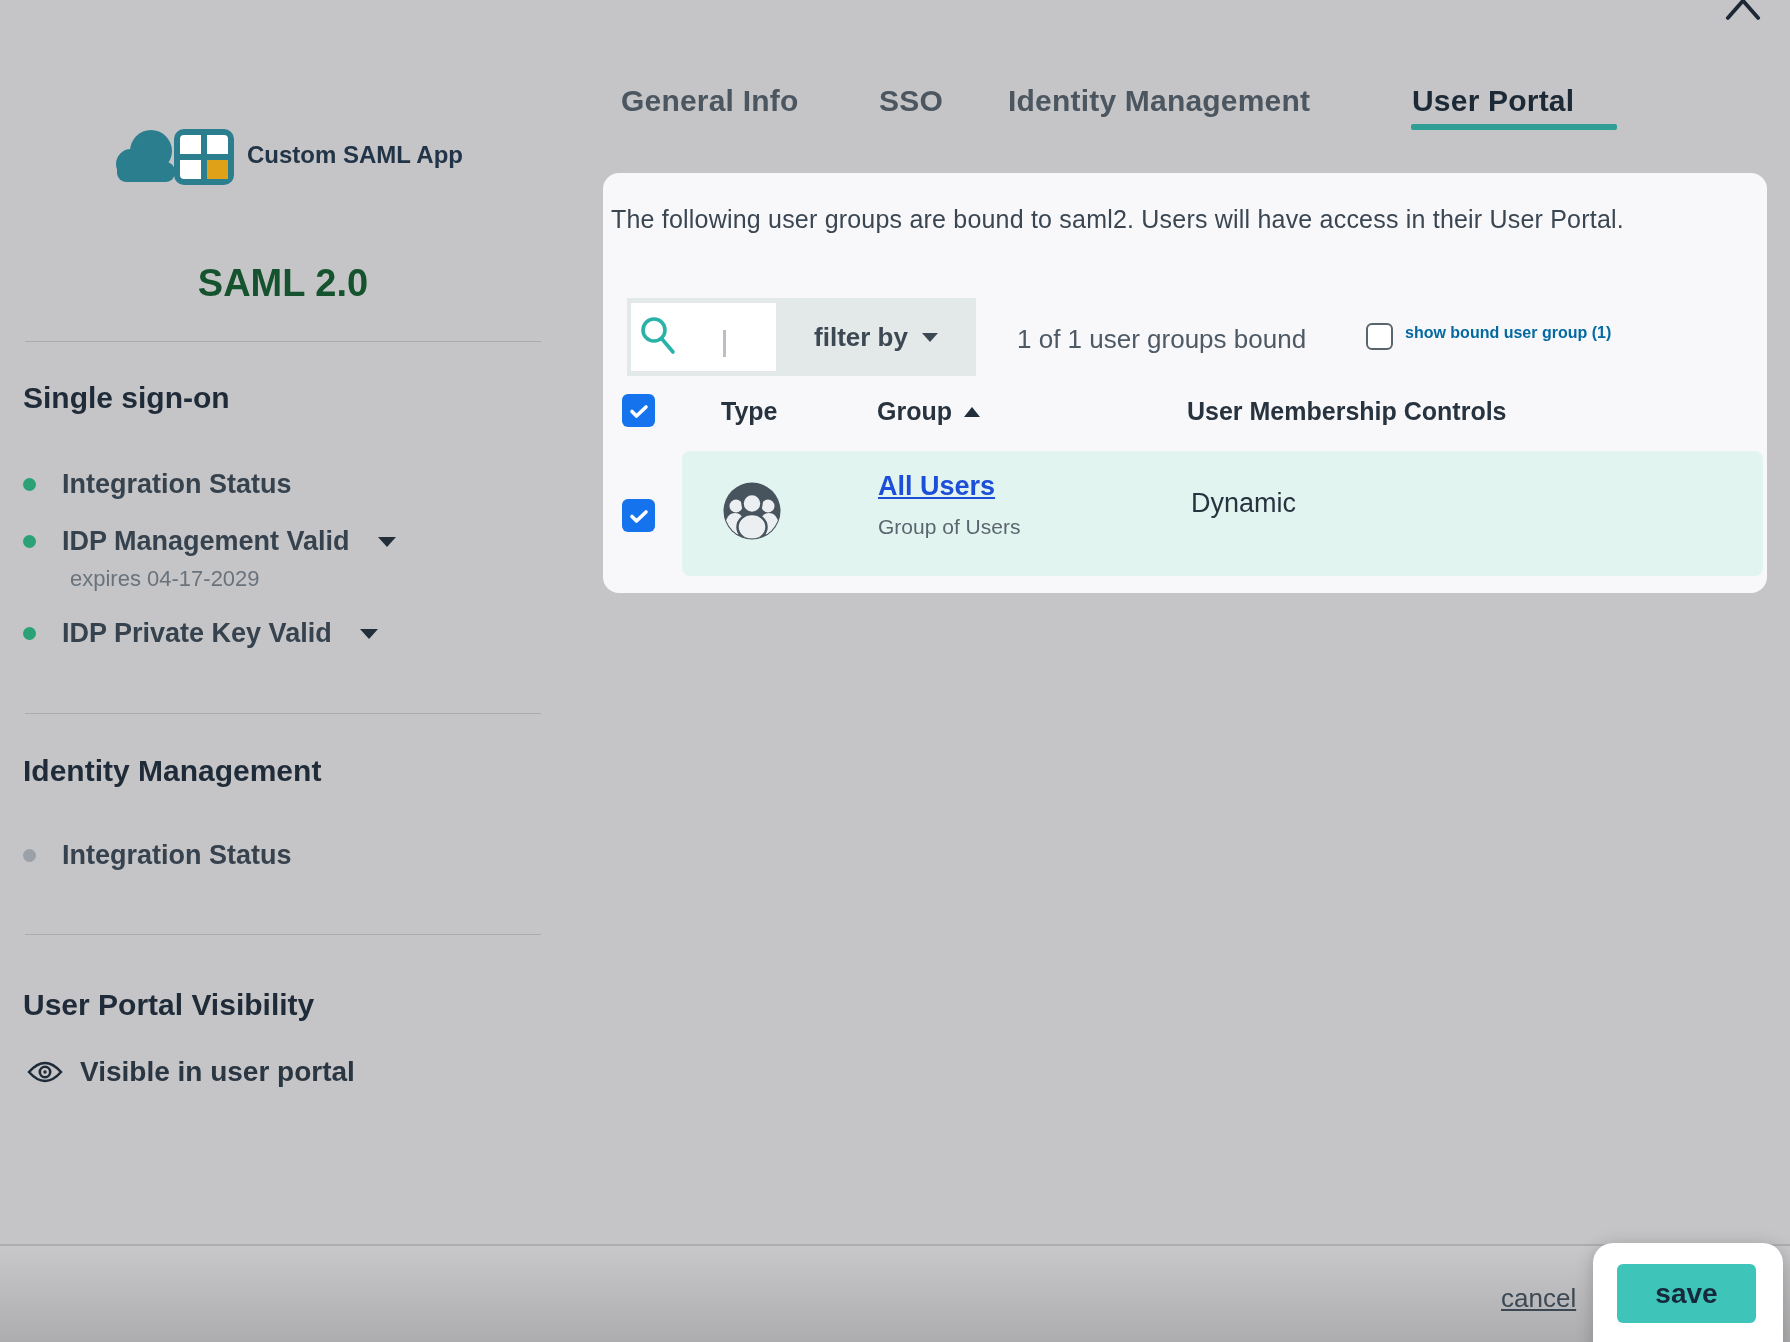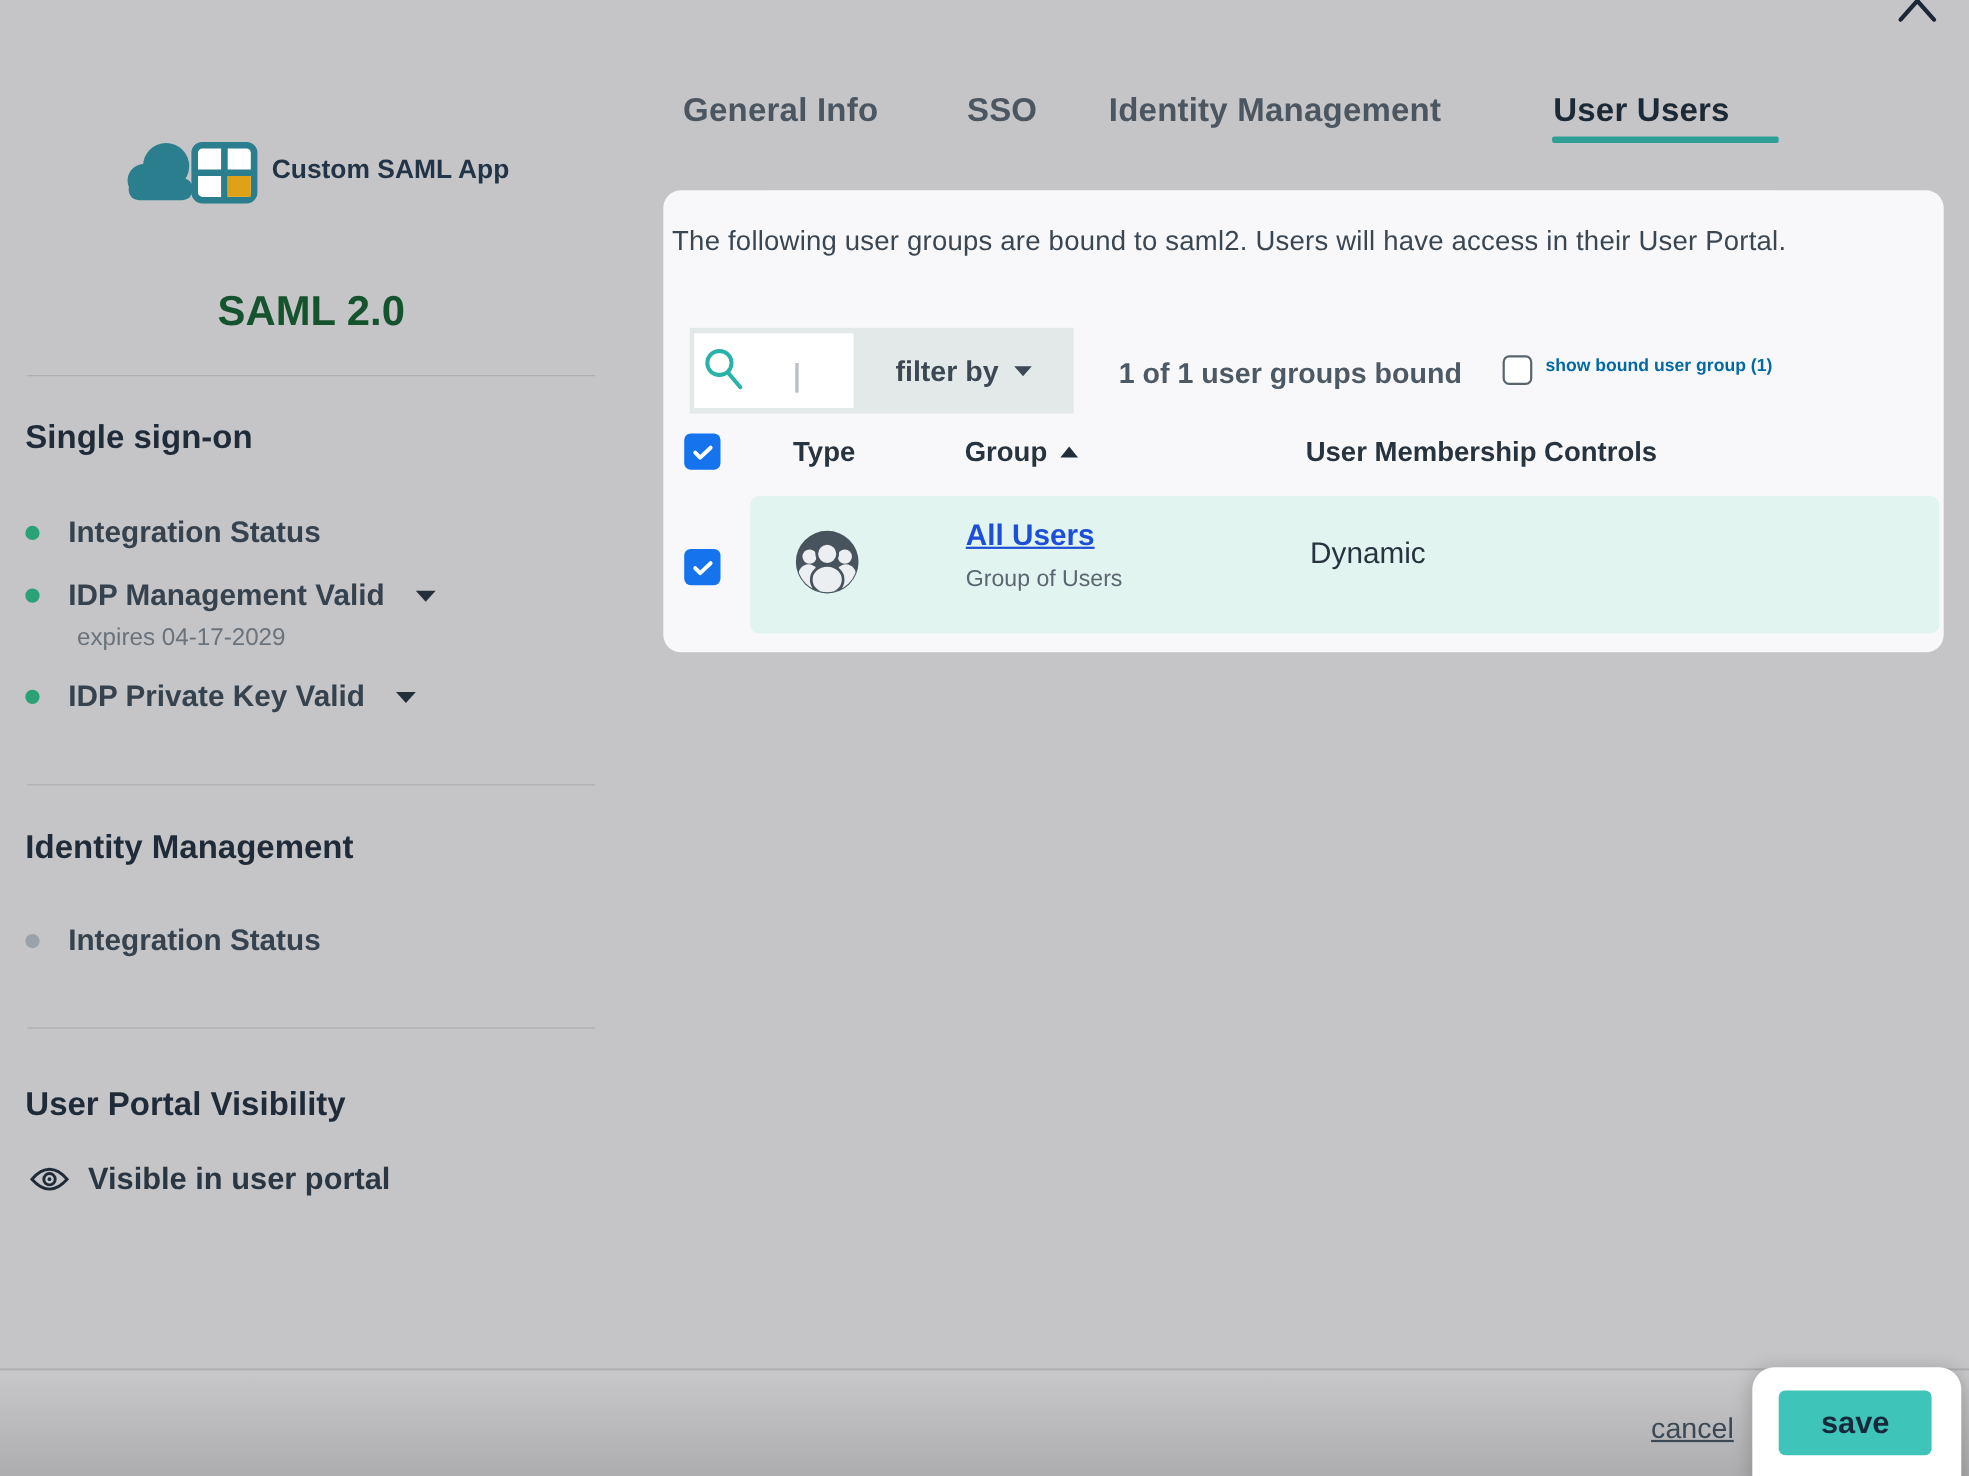--- a/index.html
+++ b/index.html
@@ -34,21 +34,21 @@
   .panel-desc { position:absolute; left:8px; top:32px; font-size:25px; color:#3a4652; letter-spacing:.2px; }
 
   .toolbar-box { position:absolute; left:24px; top:125px; width:349px; height:78px; background:#e3e9e8; }
   .search-input { position:absolute; left:4px; top:5px; width:145px; height:68px; background:#ffffff; border:none; outline:none; padding-left:48px; font-size:24px; color:#36424e; font-family:"Liberation Sans", sans-serif; }
   .search-icon { position:absolute; left:12px; top:18px; pointer-events:none; }
   .search-caret { position:absolute; left:96px; top:32px; width:3px; height:27px; background:#b9bfc4; }
   .filter-by { position:absolute; left:149px; top:0; width:200px; height:78px; display:flex; align-items:center; justify-content:center; gap:12px; cursor:default; }
   .filter-by span { font-size:26px; font-weight:bold; color:#3c4853; }
   .filter-by .caret-down { border-top-color:#3c4853; border-left-width:8px; border-right-width:8px; border-top-width:9px; }
 
-  .count-text { position:absolute; left:414px; top:151px; font-size:26px; font-weight:bold; color:#4d5964; }
+  .count-text { position:absolute; left:414px; top:151px; font-size:26px; font-weight:normal; color:#4d5964; }
   .show-bound-cb { position:absolute; left:763px; top:150px; width:27px; height:27px; background:#fff; border:2px solid #5a646d; border-radius:6px; }
   .show-bound-label { position:absolute; left:802px; top:151px; font-size:16px; font-weight:bold; color:#0369a1; }
 
   .checkbox { position:absolute; width:33px; height:33px; background:#1573ee; border-radius:6px; display:flex; align-items:center; justify-content:center; }
   .cb-header { left:19px; top:221px; }
   .cb-row { left:19px; top:326px; }
 
   .col-head { position:absolute; top:224px; font-size:25px; font-weight:bold; color:#27333f; }
   .sort-asc { display:inline-block; width:0; height:0; border-left:8px solid transparent; border-right:8px solid transparent; border-bottom:10px solid #222e3a; margin-left:12px; vertical-align:3px; }
 
@@ -71,21 +71,21 @@
 <div class="close-x">
   <svg width="54" height="20" viewBox="0 -9 54 29" style="overflow:visible">
     <line x1="27" y1="-8" x2="5" y2="17" stroke="#1d2836" stroke-width="5.5" stroke-linecap="round"></line>
     <line x1="27" y1="-8" x2="49" y2="17" stroke="#1d2836" stroke-width="5.5" stroke-linecap="round"></line>
   </svg>
 </div>
 
 <div class="tab" style="left:621px">General Info</div>
 <div class="tab" style="left:879px">SSO</div>
 <div class="tab" style="left:1008px">Identity Management</div>
-<div class="tab active" style="left:1412px">User Users</div>
+<div class="tab active" style="left:1412px">User Portal</div>
 <div class="tab-underline"></div>
 
 <div class="logo-wrap">
   <svg width="130" height="62" viewBox="0 0 130 62">
     <circle cx="18" cy="40" r="15" fill="#2b7e8e"></circle>
     <circle cx="38" cy="27" r="21" fill="#2b7e8e"></circle>
     <rect x="4" y="38" width="58" height="20" rx="9" fill="#2b7e8e"></rect>
     <rect x="64" y="8" width="54" height="50" rx="7" fill="#ffffff" stroke="#2b7e8e" stroke-width="6"></rect>
     <line x1="91" y1="10" x2="91" y2="56" stroke="#2b7e8e" stroke-width="6"></line>
     <line x1="66" y1="33" x2="116" y2="33" stroke="#2b7e8e" stroke-width="6"></line>

